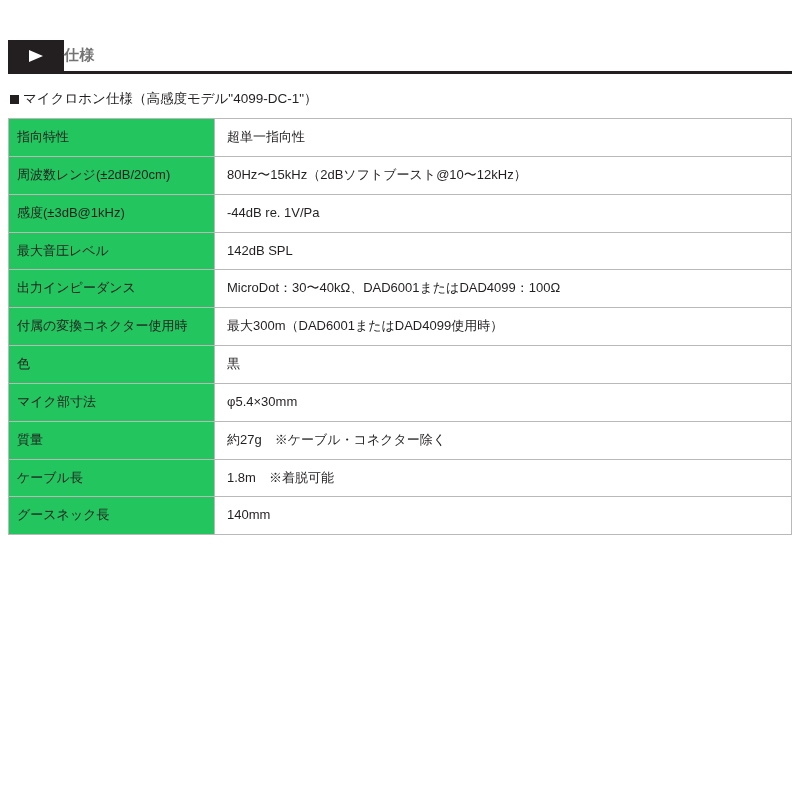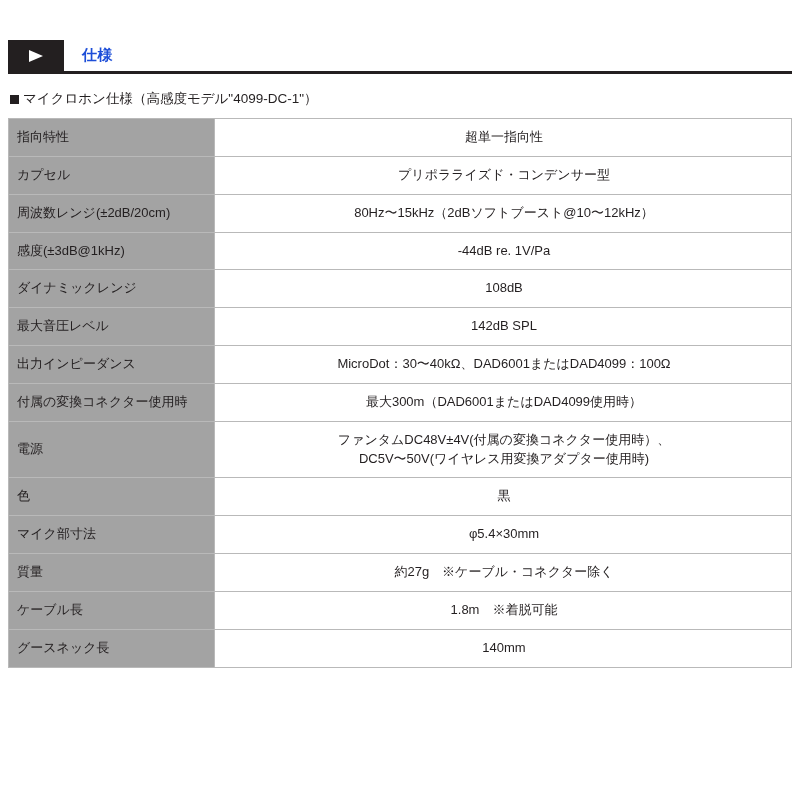--- a/index.html
+++ b/index.html
@@ -36,25 +36,24 @@
     display: flex;
     align-items: center;
     justify-content: center;
     flex: none;
   }
   .header-marker svg { display: block; }
   .header-title {
     flex: 1;
     display: flex;
     align-items: center;
-    padding-left: 18px;
     font-size: 15px;
     font-weight: bold;
     letter-spacing: 0.5px;
-    color: #1d4ed8;
+    color: #737373;
   }
   
   .section-caption {
     display: flex;
     align-items: center;
     margin: 16px 0 10px 2px;
     font-size: 13.5px;
     color: #231f20;
   }
   .sq-bullet {
@@ -76,26 +75,25 @@
   table.spec col.c2 { width: auto; }
   table.spec td {
     border: 1px solid #b9b9b9;
     padding: 9px 10px 9px 8px;
     vertical-align: middle;
     line-height: 1.45;
     color: #231f20;
     word-break: break-all;
   }
   table.spec td.label {
-    background: #a3a3a3;
+    background: #22c55e;
   }
   table.spec td.value {
     background: #ffffff;
     padding-left: 12px;
-    text-align: center;
   }
   table.spec td .line { display: block; }
 </style>
 </head>
 <body>
 
 <div class="page">
 
   <div class="header">
     <div class="header-marker">
@@ -117,66 +115,47 @@
         <col class="c2">
       </colgroup>
     <tbody>
       <tr>
         <td class="label">指向特性</td>
         <td class="value">
           <span class="line">超単一指向性</span>
         </td>
       </tr>
       <tr>
-        <td class="label">カプセル</td>
-        <td class="value">
-          <span class="line">プリポラライズド・コンデンサー型</span>
-        </td>
-      </tr>
-      <tr>
         <td class="label">周波数レンジ(±2dB/20cm)</td>
         <td class="value">
           <span class="line">80Hz〜15kHz（2dBソフトブースト@10〜12kHz）</span>
         </td>
       </tr>
       <tr>
         <td class="label">感度(±3dB@1kHz)</td>
         <td class="value">
           <span class="line">-44dB re. 1V/Pa</span>
-        </td>
-      </tr>
-      <tr>
-        <td class="label">ダイナミックレンジ</td>
-        <td class="value">
-          <span class="line">108dB</span>
         </td>
       </tr>
       <tr>
         <td class="label">最大音圧レベル</td>
         <td class="value">
           <span class="line">142dB SPL</span>
         </td>
       </tr>
       <tr>
         <td class="label">出力インピーダンス</td>
         <td class="value">
           <span class="line">MicroDot：30〜40kΩ、DAD6001またはDAD4099：100Ω</span>
         </td>
       </tr>
       <tr>
         <td class="label">付属の変換コネクター使用時</td>
         <td class="value">
           <span class="line">最大300m（DAD6001またはDAD4099使用時）</span>
-        </td>
-      </tr>
-      <tr>
-        <td class="label">電源</td>
-        <td class="value">
-          <span class="line">ファンタムDC48V±4V(付属の変換コネクター使用時）、</span>
-          <span class="line">DC5V〜50V(ワイヤレス用変換アダプター使用時)</span>
         </td>
       </tr>
       <tr>
         <td class="label">色</td>
         <td class="value">
           <span class="line">黒</span>
         </td>
       </tr>
       <tr>
         <td class="label">マイク部寸法</td>

